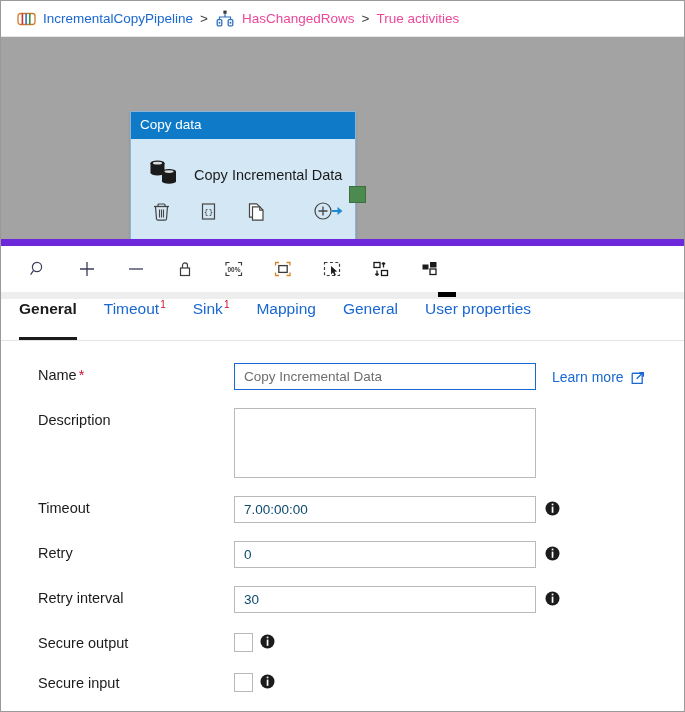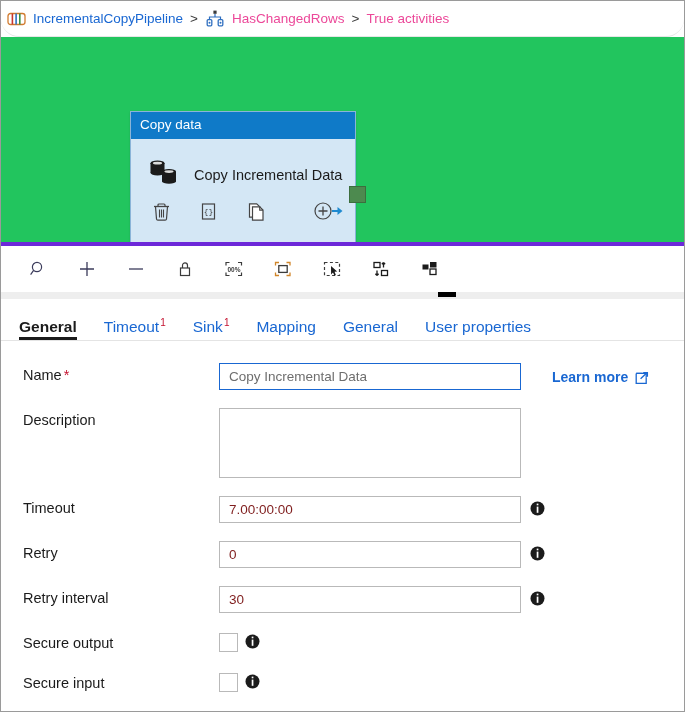--- a/index.html
+++ b/index.html
@@ -17,42 +17,41 @@
     border: 1px solid #9a9a9a;
     background: #ffffff;
     overflow: hidden;
   }
 
   
   .breadcrumb {
     height: 36px;
     display: flex;
     align-items: center;
-    padding: 0 6px;
+    padding: 0 16px;
     border-bottom: 1px solid #e6e6e6;
     background: #ffffff;
     font-size: 13.5px;
     white-space: nowrap;
-    border-radius: 18px;
   }
   .bc-icon { display: inline-flex; align-items: center; margin-right: 7px; }
   .bc-link {
     color: #1967d2;
     cursor: pointer;
     font-size: 13.5px;
   }
   .bc-sep { color: #3b3b3b; margin: 0 7px; font-size: 13.5px; }
   .bc-text { color: #ec4899; font-size: 13.5px; }
 
   
   .canvas {
     position: relative;
     height: 209px;
-    background: #22c55e;
-    border-bottom: 4px solid #6d28d9;
+    background: #a3a3a3;
+    border-bottom: 7px solid #6d28d9;
     overflow: hidden;
   }
 
   .activity-card {
     position: absolute;
     left: 129px; top: 74px;
     width: 226px;
     border: 1px solid #8ab4d8;
     background: #d4e7f5;
     box-shadow: 0 1px 2px rgba(0,0,0,0.12);
@@ -133,21 +132,21 @@
     align-items: flex-end;
     height: 42px;
     padding: 0 0 0 18px;
     border-bottom: 1px solid #e4e4e4;
     background: #ffffff;
   }
   .tab {
     position: relative;
     font-size: 15.5px;
     color: #1967d2;
-    padding: 0 0 4px 0;
+    padding: 0 0 22px 0;
     margin-right: 27px;
     cursor: pointer;
     white-space: nowrap;
   }
   .tab.active {
     color: #1b1b1b;
     font-weight: bold;
   }
   .tab.active::after {
     content: "";
@@ -159,21 +158,21 @@
   .tab .badge {
     color: #c4122f;
     font-size: 10px;
     vertical-align: super;
     margin-left: 1px;
     font-weight: normal;
   }
 
   
   .form {
-    padding: 22px 0 0 0;
+    padding: 22px 0 0 15px;
     background: #ffffff;
   }
   .row {
     display: flex;
     align-items: flex-start;
     padding: 0 0 0 22px;
     margin-bottom: 18px;
   }
   .row .label {
     width: 196px;
@@ -182,21 +181,21 @@
     color: #1b1b1b;
     padding-top: 4px;
   }
   .req { color: #c4122f; margin-left: 2px; }
   .field-wrap { display: flex; align-items: flex-start; }
   .txt {
     width: 302px;
     height: 27px;
     border: 1px solid #b9b9b9;
     font-size: 13.5px;
-    color: #7f1d1d;
+    color: #0c4a6e;
     padding: 0 9px;
     font-family: "Liberation Sans", sans-serif;
     background: #ffffff;
     outline: none;
   }
   .txt.focused {
     border: 1px solid #1967d2;
     color: #6e6e6e;
   }
   .txt.area {
@@ -222,21 +221,20 @@
 
   .learn {
     position: absolute;
     left: 551px; top: 368px;
     display: flex;
     align-items: center;
     color: #1967d2;
     font-size: 14px;
     cursor: pointer;
     white-space: nowrap;
-    font-weight: bold;
   }
   .learn .ext { margin-left: 7px; display: inline-flex; }
 </style>
 </head>
 <body>
 
 <div id="app">
 
   <div class="breadcrumb">
     <span class="bc-icon">

